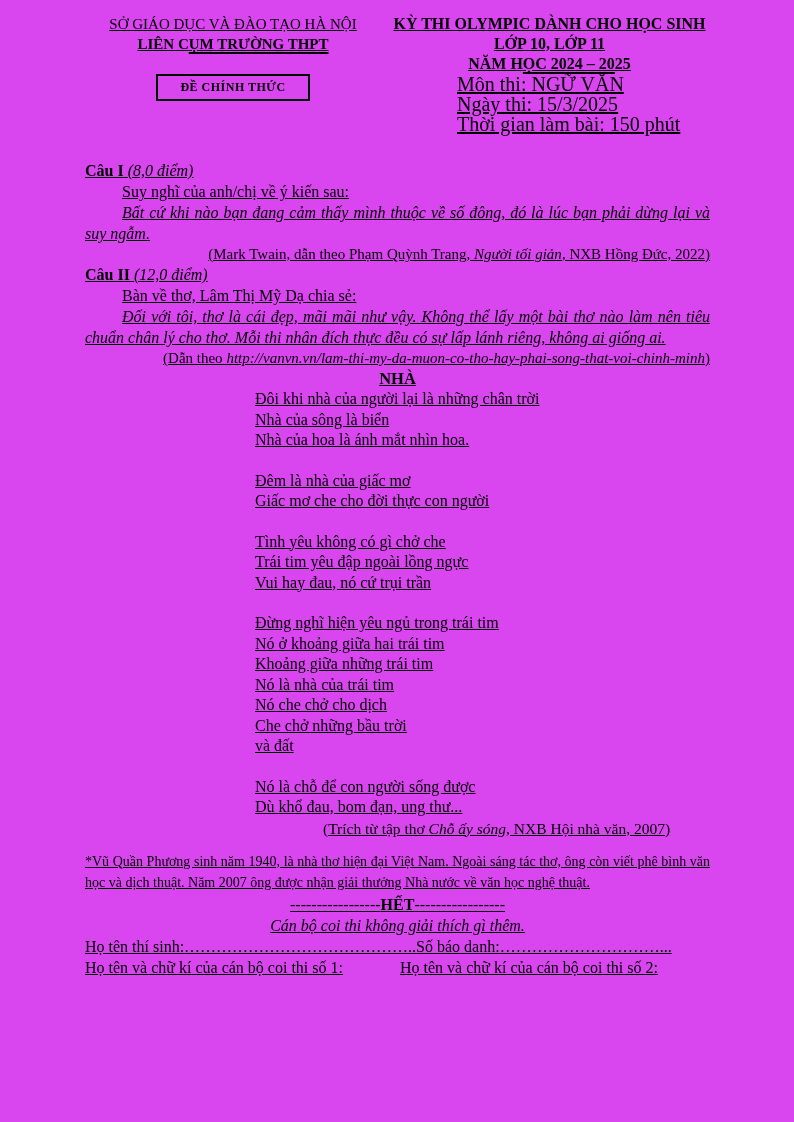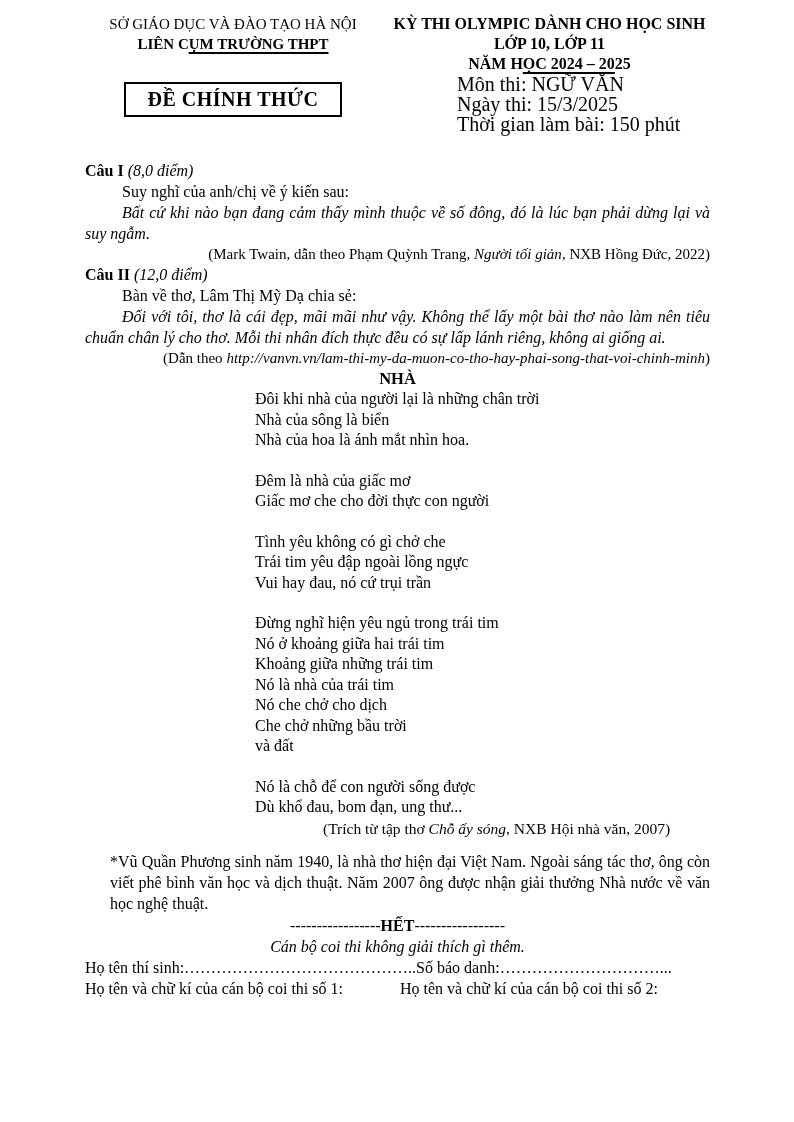--- a/index.html
+++ b/index.html
@@ -1,50 +1,50 @@
 <!DOCTYPE html>
 <html lang="vi"><head>
 <meta charset="utf-8">
 <style>
   html,body{margin:0;padding:0;background:#888;}
   .page{
-    width:794px;height:1122px;background:#ffffff;color:#000000;
+    width:794px;height:1122px;background:#d946ef;color:#000000;
     font-family:"Liberation Serif","DejaVu Serif",serif;
     box-sizing:border-box;padding:14px 84px 40px 85px;
-    margin:0 auto;position:relative;overflow:hidden;
+    margin:0 auto;position:relative;overflow:hidden;text-decoration:underline;
   }
   
   .header{display:flex;align-items:flex-start;}
   .header-left{width:296px;text-align:center;flex:none;}
   .header-left .h-line1{font-size:15px;line-height:20px;}
   .header-left .h-line2{font-size:15px;line-height:20px;font-weight:700;}
   .official-box{
-    display:inline-block;margin-top:28px;border:2px solid #000;
-    padding:4px 22px;font-weight:700;font-size:20px;letter-spacing:.5px;
+    display:inline-block;margin-top:20px;border:2px solid #000;
+    padding:4px 22px;font-weight:700;font-size:12px;letter-spacing:.5px;
   }
   .header-right{flex:1;text-align:center;margin-left:8px;}
   .header-right .h-bold{font-size:16px;line-height:20px;font-weight:700;}
   .exam-meta{text-align:left;padding-left:68px;font-size:20px;line-height:20px;}
   .u{text-decoration:underline;text-underline-offset:3px;text-decoration-thickness:1.5px;}
   
   .body-text{margin-top:26px;font-size:16px;line-height:21px;}
   p{margin:0;}
   .b{font-weight:700;}
   .i{font-style:italic;}
   .indent{text-indent:37px;}
   .just{text-align:justify;}
   .cite{text-align:right;font-size:15px;line-height:20px;}
   
   .poem-title{font-size:16.5px;font-weight:700;text-align:center;line-height:21px;margin:0;}
   .poem-body{margin-left:170px;font-size:16px;line-height:20.5px;}
   .stanza{margin-bottom:20px;}
   .stanza:last-child{margin-bottom:0;}
   .poem-cite{margin-left:238px;font-size:15.5px;line-height:20px;margin-top:1px;}
   
-  .footnote{margin-top:12px;font-size:16px;line-height:21px;text-align:justify;margin-left:25px;}
+  .footnote{margin-top:12px;font-size:14px;line-height:21px;text-align:justify;}
   .end-line{text-align:center;font-size:16px;line-height:21px;margin-top:1px;}
   .proctor-note{text-align:center;font-style:italic;font-size:16px;line-height:21px;}
   .fill-line{font-size:16px;line-height:21px;white-space:nowrap;overflow:hidden;}
   .proctor-row{display:flex;font-size:16px;line-height:21px;}
   .proctor-row .col1{width:315px;flex:none;}
   .proctor-row .col2{flex:1;}
 </style>
 </head>
 <body>
 

